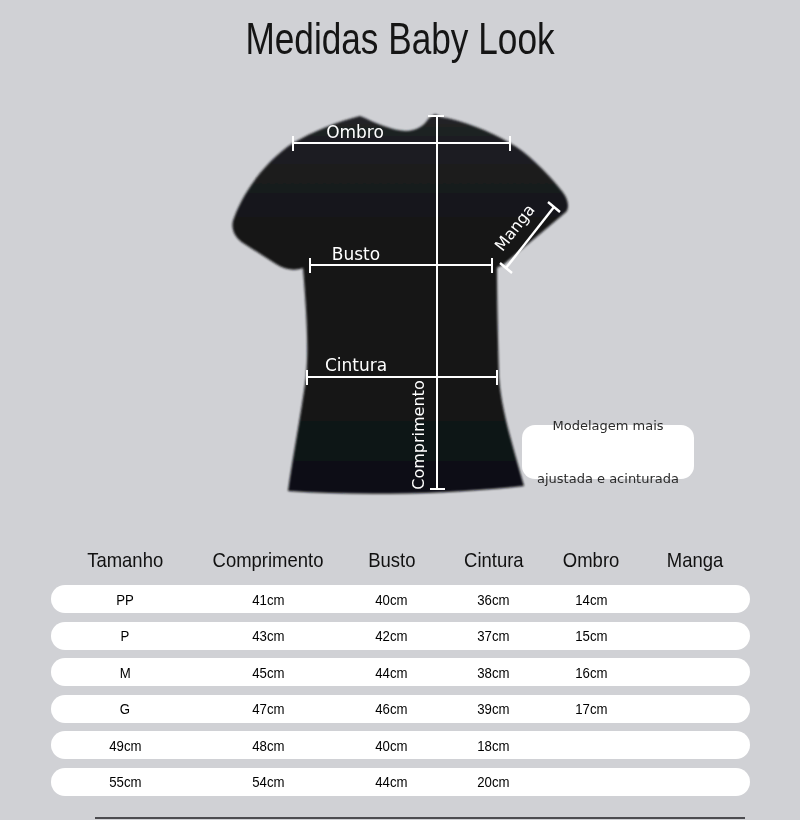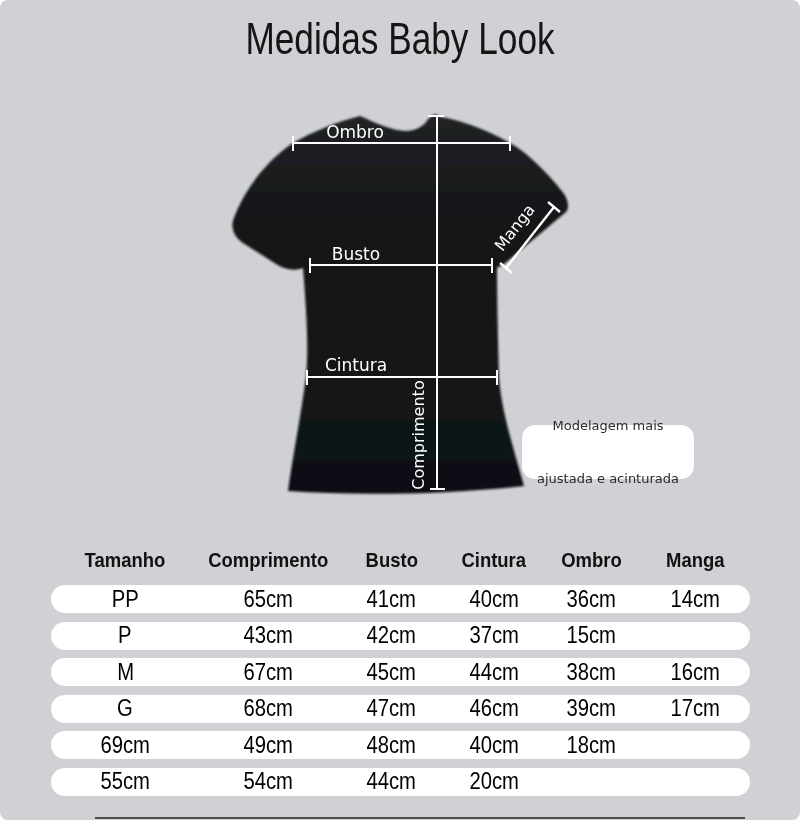--- a/index.html
+++ b/index.html
@@ -2,21 +2,20 @@
 <html><head>
 <meta charset="utf-8">
 <style>
   html,body{margin:0;padding:0;}
   .stage{
     position:relative;
     width:800px;height:820px;
     background:#d0d1d5;
     overflow:hidden;
     font-family:"Liberation Sans", sans-serif;
-    border-radius:8px;
   }
   
   .page-title{
     position:absolute;top:14px;left:0;width:800px;
     margin:0;text-align:center;
     font-size:44px;font-weight:400;color:#151515;
     transform:scaleX(.80);transform-origin:50% 50%;
     letter-spacing:0px;white-space:nowrap;
   }
   
@@ -35,28 +34,28 @@
     font-family:"DejaVu Sans", sans-serif;
     font-size:13px;line-height:18px;color:#2b2b2b;text-align:center;gap:35px;
   }
   
   .size-table{position:absolute;top:544px;left:51px;width:699px;}
   .trow{
     display:grid;
     grid-template-columns:21.2% 19.7% 15.6% 13.7% 14.2% 15.6%;
     align-items:center;
   }
-  .trow.head{height:30px;margin-bottom:11px;font-weight:bold;}
+  .trow.head{height:30px;margin-bottom:11px;}
   .trow.pill{
     height:28px;margin-bottom:8.6px;
     background:#ffffff;border-radius:14px;
   }
   .tcell{
     text-align:center;color:#000;
-    font-size:23px;line-height:1;
+    font-size:15px;line-height:1;
     white-space:nowrap;
   }
   .tcell span{display:inline-block;transform:scaleX(.88);transform-origin:50% 50%;}
   .trow.head .tcell{font-size:21px;color:#111;}
   
   .bottom-rule{
     position:absolute;left:95px;top:817px;width:650px;height:2px;
     background:#4c4c50;
   }
 </style>
@@ -148,55 +147,51 @@
       <div class="tcell"><span>Tamanho</span></div>
       <div class="tcell"><span>Comprimento</span></div>
       <div class="tcell"><span>Busto</span></div>
       <div class="tcell"><span>Cintura</span></div>
       <div class="tcell"><span>Ombro</span></div>
       <div class="tcell"><span>Manga</span></div>
     </div>
 
     <div class="trow pill">
       <div class="tcell"><span>PP</span></div>
-      <div class="tcell"><span>65cm</span></div>
       <div class="tcell"><span>41cm</span></div>
       <div class="tcell"><span>40cm</span></div>
       <div class="tcell"><span>36cm</span></div>
       <div class="tcell"><span>14cm</span></div>
     </div>
 
     <div class="trow pill">
       <div class="tcell"><span>P</span></div>
       <div class="tcell"><span>43cm</span></div>
       <div class="tcell"><span>42cm</span></div>
       <div class="tcell"><span>37cm</span></div>
       <div class="tcell"><span>15cm</span></div>
     </div>
 
     <div class="trow pill">
       <div class="tcell"><span>M</span></div>
-      <div class="tcell"><span>67cm</span></div>
       <div class="tcell"><span>45cm</span></div>
       <div class="tcell"><span>44cm</span></div>
       <div class="tcell"><span>38cm</span></div>
       <div class="tcell"><span>16cm</span></div>
     </div>
 
     <div class="trow pill">
       <div class="tcell"><span>G</span></div>
-      <div class="tcell"><span>68cm</span></div>
       <div class="tcell"><span>47cm</span></div>
       <div class="tcell"><span>46cm</span></div>
       <div class="tcell"><span>39cm</span></div>
       <div class="tcell"><span>17cm</span></div>
     </div>
 
     <div class="trow pill">
-      <div class="tcell"><span>69cm</span></div>
       <div class="tcell"><span>49cm</span></div>
       <div class="tcell"><span>48cm</span></div>
       <div class="tcell"><span>40cm</span></div>
       <div class="tcell"><span>18cm</span></div>
     </div>
 
     <div class="trow pill">
       <div class="tcell"><span>55cm</span></div>
       <div class="tcell"><span>54cm</span></div>
       <div class="tcell"><span>44cm</span></div>

